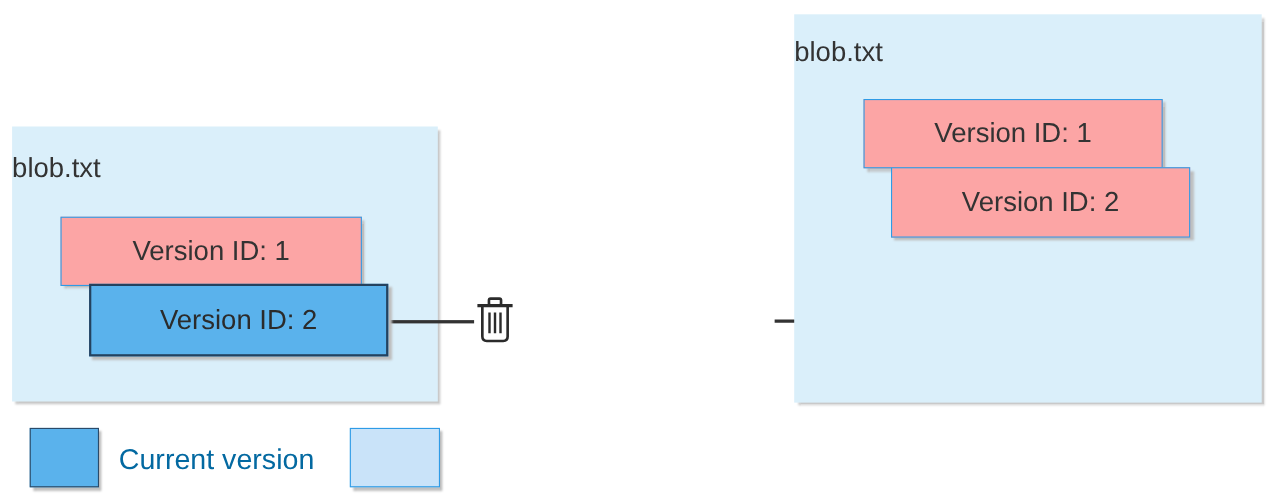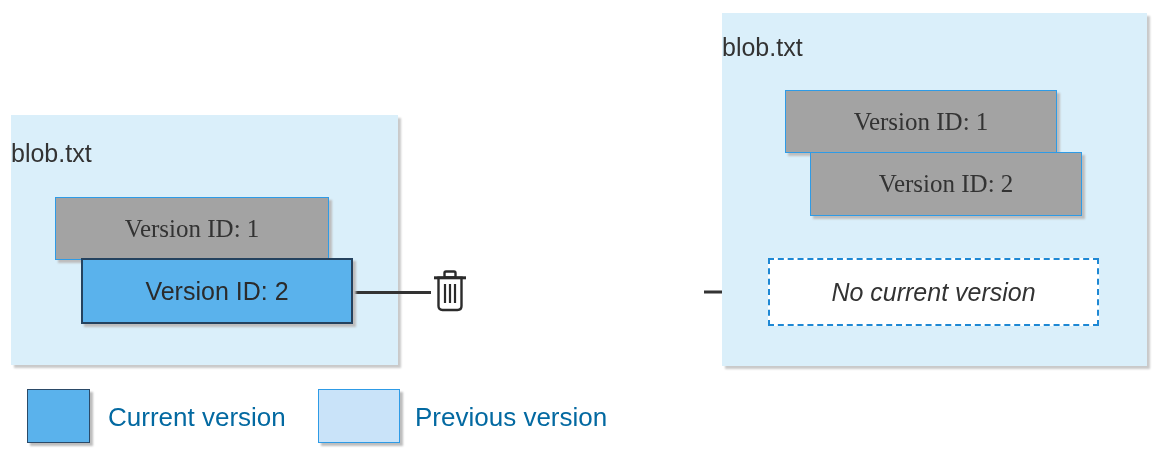--- a/index.html
+++ b/index.html
@@ -32,23 +32,22 @@
     position: absolute;
     display: flex;
     align-items: center;
     justify-content: center;
     font-size: 25px;
     color: #333333;
     box-sizing: border-box;
     box-shadow: 3px 3px 2px #bdbdbd;
   }
   .version-box.previous {
-    background: #a3a3a3;
+    background: #fca5a5;
     border: 1.5px solid #2e9be6;
-    font-family: Liberation Serif, serif;
   }
   .version-box.current {
     background: #5ab2ec;
     border: 2px solid #24425f;
     color: #2b2b2b;
   }
   .v1-left  { left: 55px;  top: 197px; width: 274px; height: 63px; }
   .v2-left  { left: 81px;  top: 258px; width: 272px; height: 66px; z-index: 2; }
   .v1-right { left: 785px; top: 90px;  width: 272px; height: 63px; }
   .v2-right { left: 810px; top: 152px; width: 272px; height: 64px; z-index: 2; }
@@ -145,22 +144,18 @@
 
   <div class="panel panel-right">
     <div class="panel-title">blob.txt</div>
   </div>
   <div class="version-box previous v1-right">
     <span>Version ID: 1</span>
   </div>
   <div class="version-box previous v2-right">
     <span>Version ID: 2</span>
   </div>
-  <div class="dashed-box">
-    <span>No current version</span>
-  </div>
 
   <div class="legend-swatch swatch-current"></div>
   <div class="legend-label label-current">Current version</div>
   <div class="legend-swatch swatch-previous"></div>
-  <div class="legend-label label-previous">Previous version</div>
 
 </div>
 
 </body></html>

